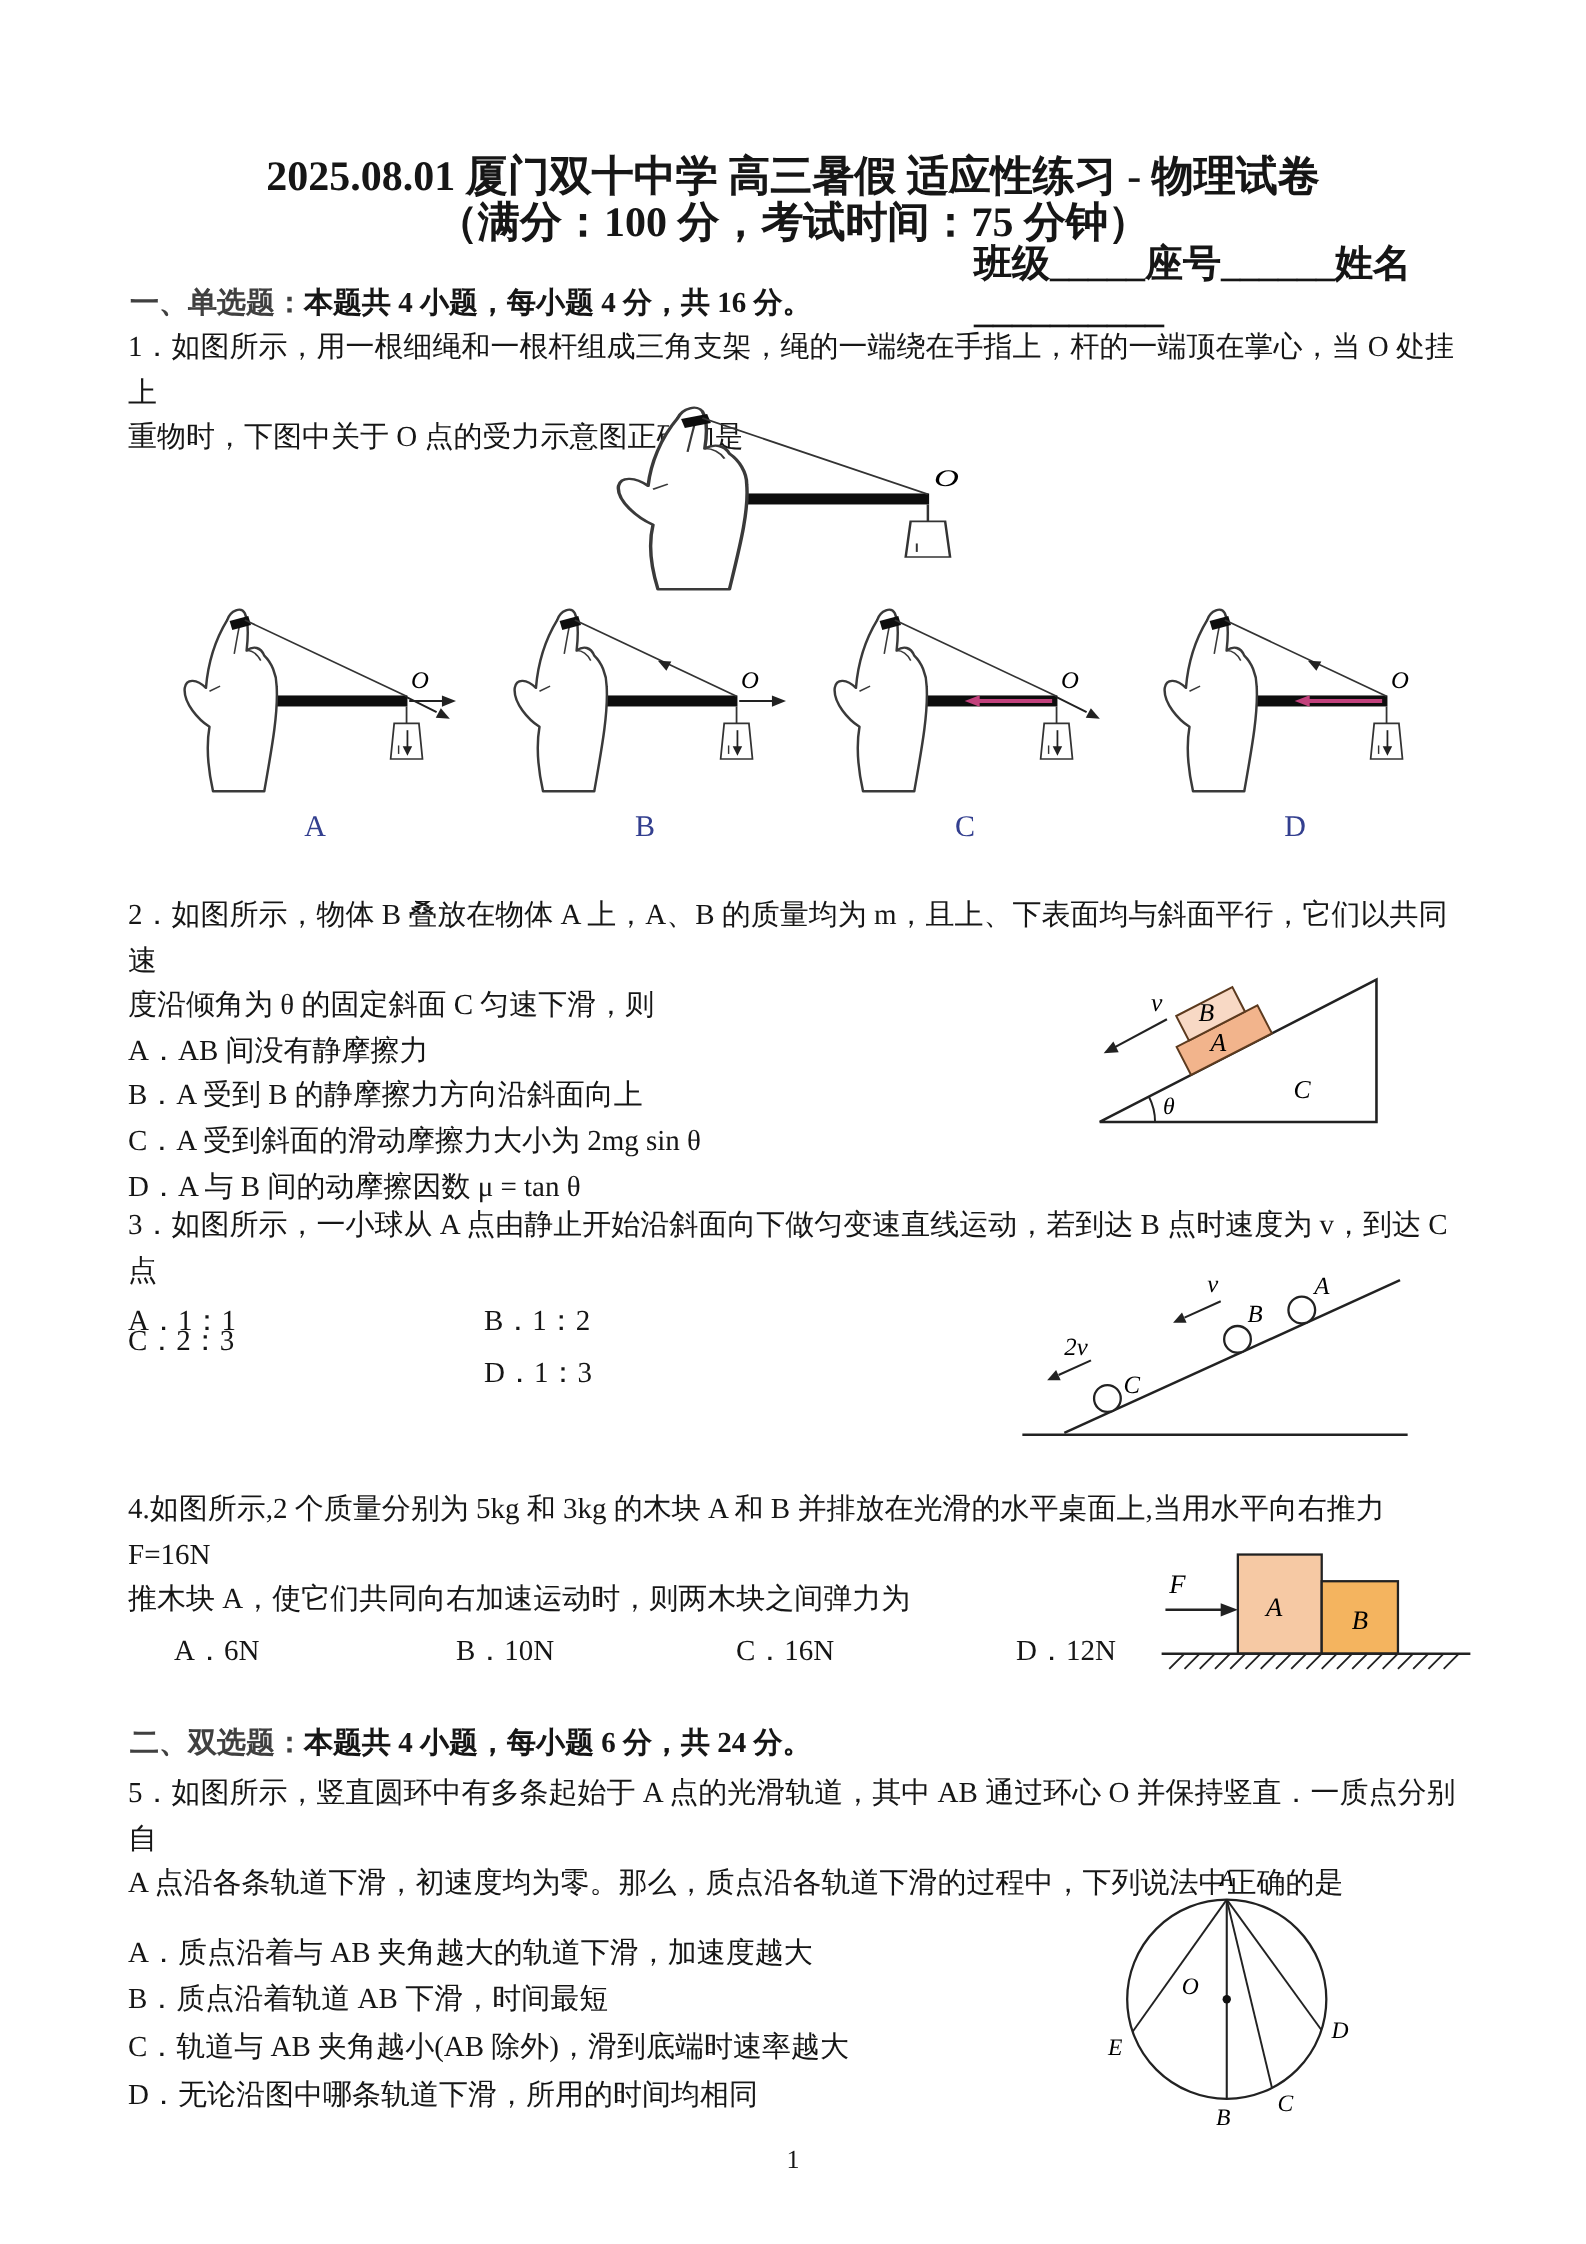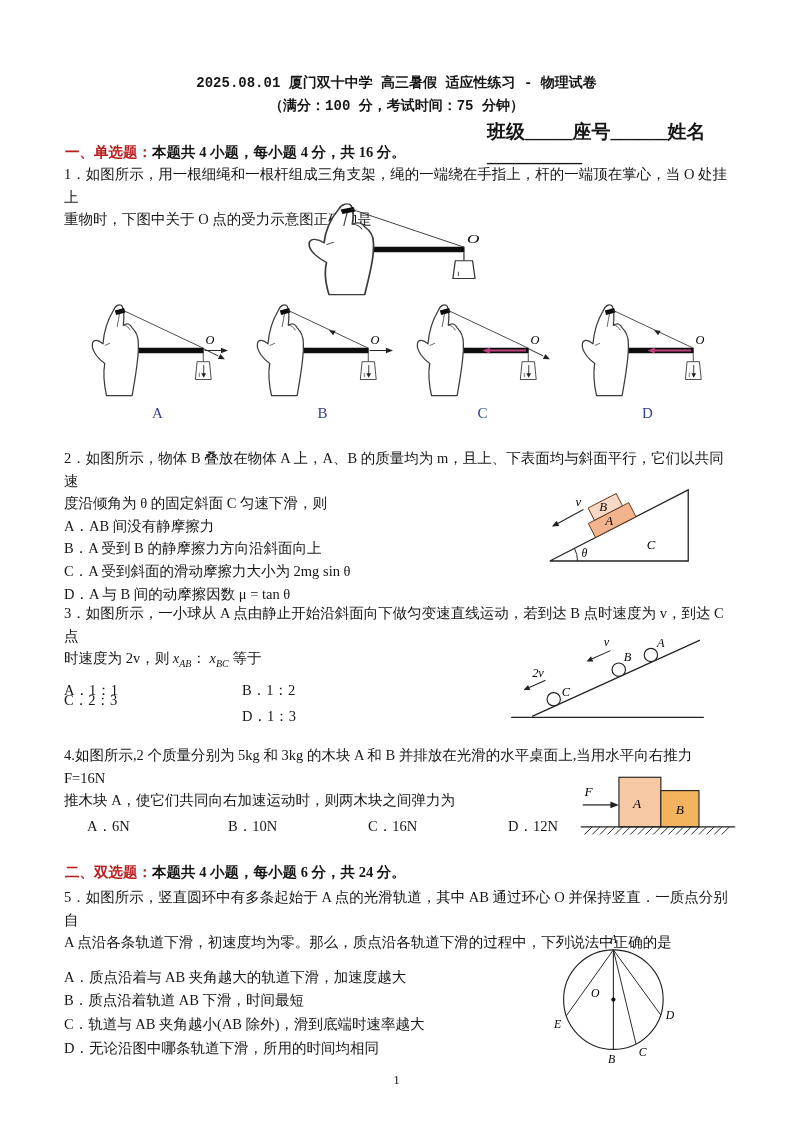--- a/index.html
+++ b/index.html
@@ -1,24 +1,24 @@
 <!DOCTYPE html>
 <html><head>
 <meta charset="utf-8">
 <style>
   html,body{margin:0;padding:0;background:#ffffff;}
   .page{position:relative;width:793px;height:1122px;margin:0 auto;background:#fff;overflow:hidden;
         font-family:"Liberation Serif","DejaVu Serif",serif;color:#161616;}
   .abs{position:absolute;}
   .b{font-weight:bold;}
   .center{text-align:center;}
-  .red{color:#b91c1c;}
+  .red{color:#404040;}
   .blue{color:#333f8f;}
   .fs{font-size:14.5px;line-height:22.6px;}
-  .title{font-size:14px;font-family:Liberation Mono, monospace;}
+  .title{font-size:21px;}
   sub{font-size:10px;}
   i.v{font-style:italic;}
   svg text{font-family:"Liberation Serif","DejaVu Serif",serif;}
   .optlabel{font-size:15px;text-align:center;margin-top:2px;}
 </style>
 </head>
 <body>
 
 <div class="page">
 
@@ -136,21 +136,20 @@
     <line x1="46" y1="42" x2="19" y2="56.5" stroke="#222" stroke-width="1.1"></line>
     <polygon points="14,59.2 18.9,53.3 21.6,58.7" fill="#222"></polygon>
     <text x="38" y="38" font-size="13" font-style="italic">v</text>
     <path d="M40,94 A28,28 0 0 0 36.9,81.2" fill="none" stroke="#222" stroke-width="1"></path>
     <text x="44" y="90" font-size="12" font-style="italic">θ</text>
     <text x="110" y="82" font-size="13" font-style="italic">C</text>
   </svg>
 
   <div class="abs fs" style="top:602px;left:64px;width:672px;">
     <div>3．如图所示，一小球从 A 点由静止开始沿斜面向下做匀变速直线运动，若到达 B 点时速度为 v，到达 C 点</div>
-    <div><span>时速度为 2v，则 </span><i class="v">x</i><sub><i class="v">AB</i></sub><span>： </span><i class="v">x</i><sub><i class="v">BC</i></sub><span> 等于</span></div>
     <div style="position:relative;height:52px;">
       <span class="abs" style="left:0;top:3px;">A．1：1</span>
       <span class="abs" style="left:178px;top:3px;">B．1：2</span>
       <span class="abs" style="left:0;top:13px;">C．2：3</span>
       <span class="abs" style="left:178px;top:29px;">D．1：3</span>
     </div>
   </div>
 
   <svg class="abs" style="top:622px;left:505px;" width="205" height="103" viewBox="0 0 210 108">
     <line x1="4" y1="100" x2="206" y2="100" stroke="#222" stroke-width="1.4"></line>

